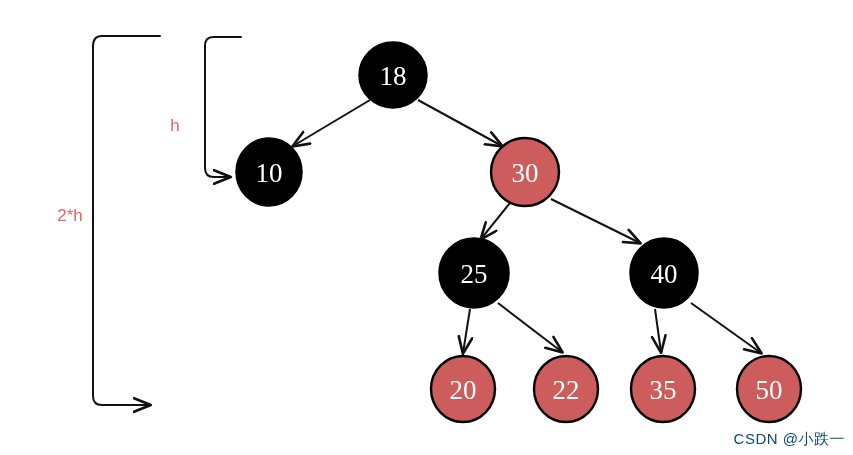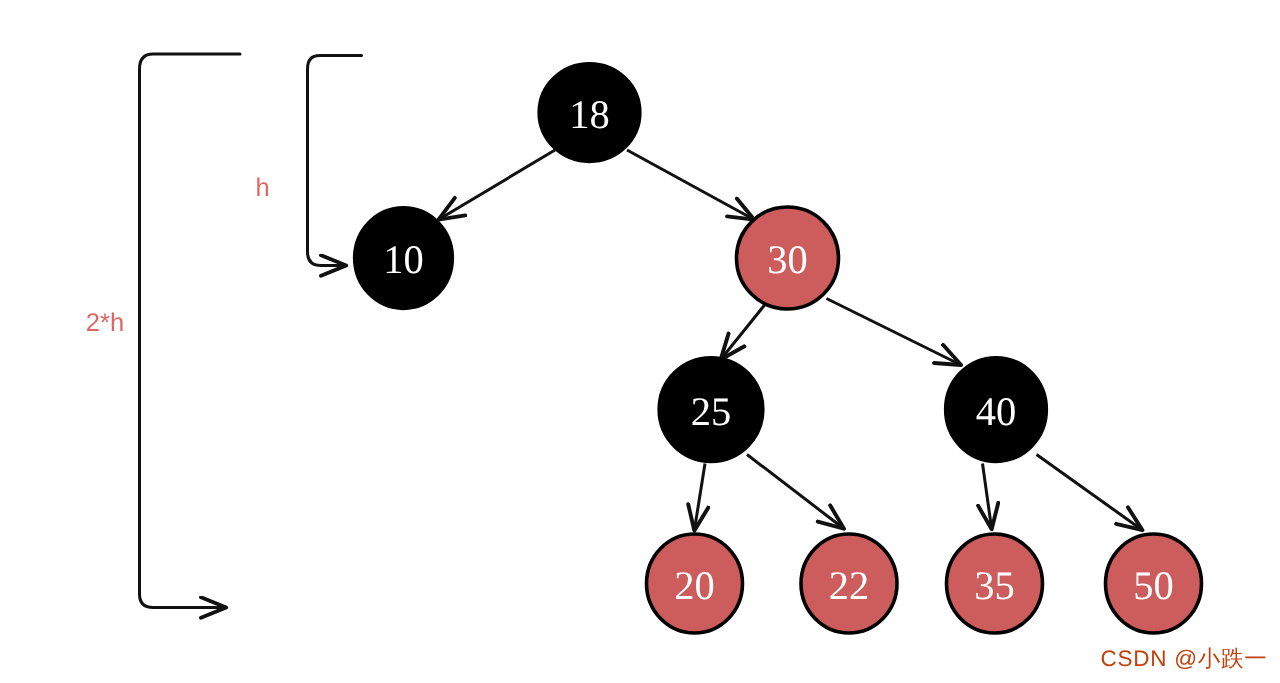--- a/index.html
+++ b/index.html
@@ -34,21 +34,21 @@
     font-family: "Liberation Sans", sans-serif;
     text-anchor: middle;
     dominant-baseline: central;
   }
   .watermark-text {
     position: absolute;
     right: 8px;
     bottom: 6px;
     font-family: "Liberation Sans", sans-serif;
     font-size: 15px;
-    color: #c2410c;
+    color: #0c4a6e;
     letter-spacing: 0.5px;
     user-select: none;
     white-space: nowrap;
   }
 </style>
 </head>
 <body>
 
 <div id="canvas-wrap">
 

